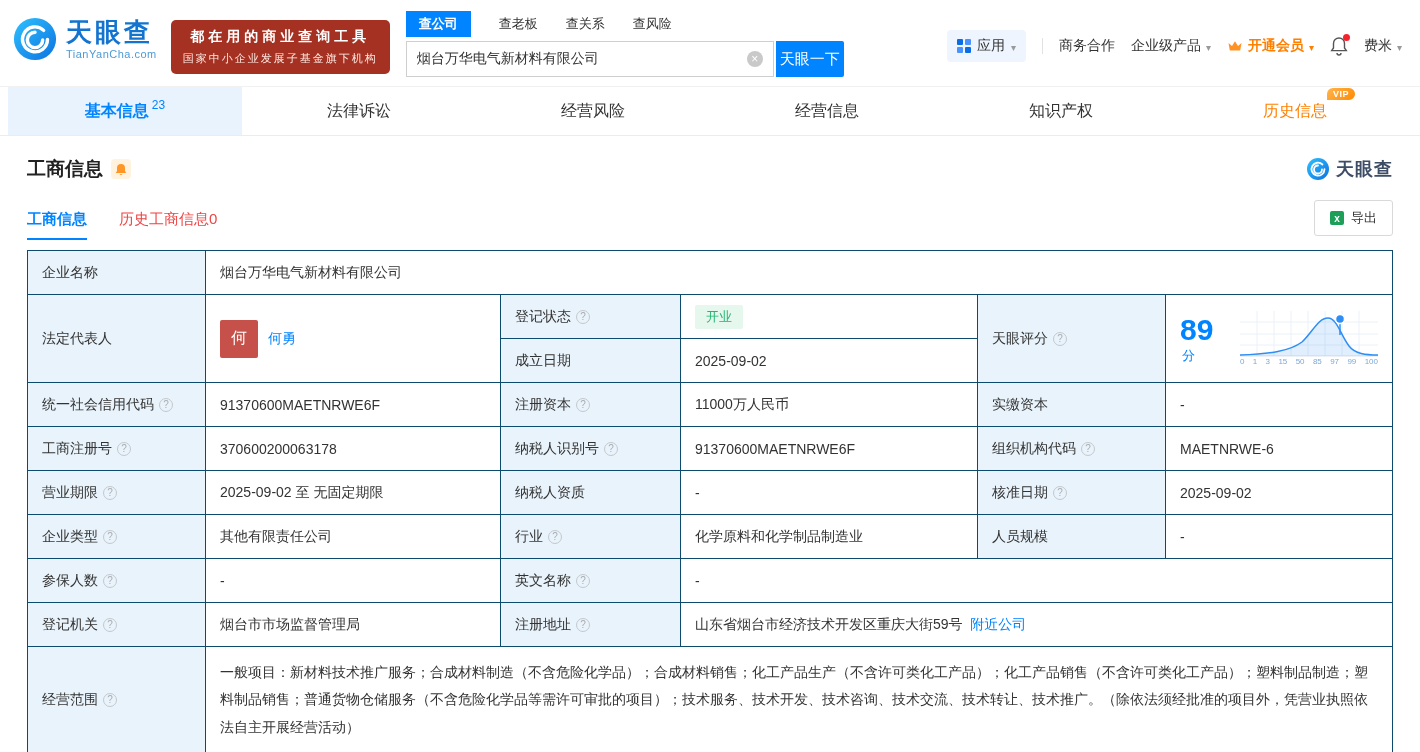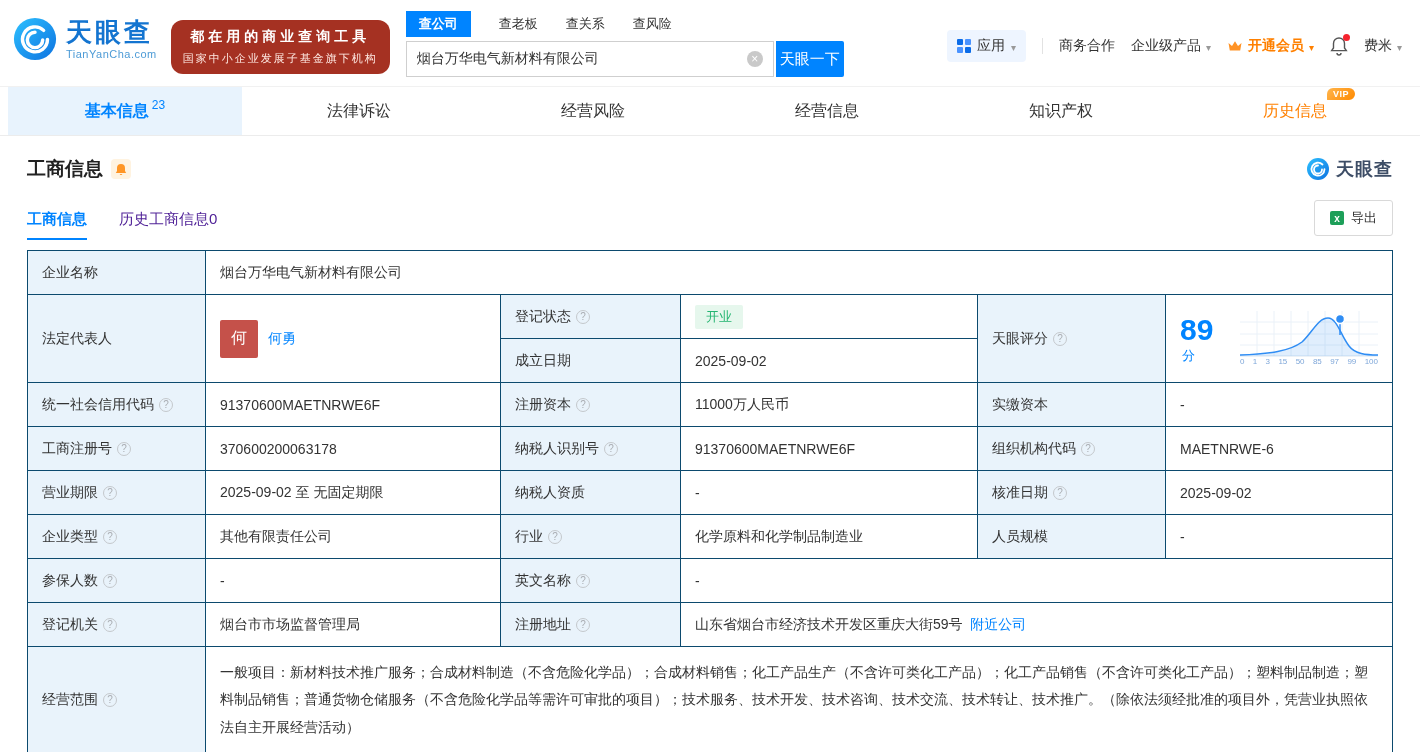--- a/index.html
+++ b/index.html
@@ -6,21 +6,21 @@
   html,body{width:1420px;height:752px;overflow:hidden}
   body{background:#fff;font-family:"Liberation Sans","DejaVu Sans",sans-serif;color:#333}
   a{text-decoration:none}
 
   
   .topbar{display:flex;align-items:flex-start;height:86px;padding:8px 18px 0 12px}
   .logo{display:flex;align-items:center;gap:8px;margin-top:8px;cursor:pointer}
   .logo-txt{display:flex;flex-direction:column;line-height:1}
   .logo-cn{font-size:26px;font-weight:bold;color:#1374d0;letter-spacing:3px}
   .logo-en{font-size:11px;color:#4d9bd6;margin-top:4px;letter-spacing:.5px}
-  .slogan{margin-left:14px;margin-top:12px;background:#a53122;color:#fff;border-radius:12px;padding:8px 12px;text-align:center}
+  .slogan{margin-left:14px;margin-top:12px;background:#a53122;color:#fff;border-radius:5px;padding:8px 12px;text-align:center}
   .slogan-l1{font-size:14px;font-weight:bold;letter-spacing:4px}
   .slogan-l2{font-size:11px;letter-spacing:2px;margin-top:5px;color:#ffe9e2}
   .search-area{margin-left:16px;margin-top:4px}
   .search-tabs{display:flex;align-items:center;gap:28px;font-size:13px;color:#333;height:24px}
   .search-tab{cursor:pointer}
   .search-tab.active{background:#0084ff;color:#fff;padding:4px 13px;font-weight:bold}
   .search-row{display:flex;margin-top:5px}
   .search-box{width:368px;height:36px;border:1px solid #cfcfcf;display:flex;align-items:center;padding:0 10px;background:#fff}
   .search-box input{border:none;outline:none;flex:1;font-size:14px;color:#333;font-family:inherit;background:transparent}
   .clear-btn{width:16px;height:16px;border-radius:50%;background:#c9c9c9;color:#fff;font-size:12px;line-height:16px;text-align:center;cursor:pointer}
@@ -46,21 +46,21 @@
 
   
   .content{padding:0 27px}
   .section-head{display:flex;align-items:center;margin-top:20px}
   .section-title{font-size:19px;font-weight:bold;color:#222}
   .monitor-bell{width:20px;height:20px;background:#fff3e0;border-radius:4px;display:inline-flex;align-items:center;justify-content:center;margin-left:8px;cursor:pointer}
   .watermark{margin-left:auto;display:flex;align-items:center;gap:6px}
   .watermark-text{font-size:18px;font-weight:bold;color:#3d4d66;letter-spacing:1px}
 
   .subtab-row{display:flex;align-items:flex-end;margin-top:18px}
-  .subtab{font-size:15px;color:#4c1d95;margin-right:32px;padding-bottom:9px;cursor:pointer;border-bottom:2px solid transparent}
+  .subtab{font-size:15px;color:#ef4444;margin-right:32px;padding-bottom:9px;cursor:pointer;border-bottom:2px solid transparent}
   .subtab.active{color:#0084ff;border-bottom-color:#0084ff;font-weight:bold}
   .export-btn{margin-left:auto;display:flex;align-items:center;gap:7px;border:1px solid #d9d9d9;border-radius:3px;background:#fff;padding:8px 15px;font-size:13px;color:#333;cursor:pointer;font-family:inherit;margin-bottom:4px}
   .excel-icon{width:14px;height:14px;background:#1d9f59;color:#fff;font-size:10px;font-weight:bold;display:inline-flex;align-items:center;justify-content:center;border-radius:2px}
 
   
   .info-table{width:100%;border-collapse:collapse;table-layout:fixed;margin-top:10px;font-size:14px}
   .info-table td{border:1px solid #0c4a6e;padding:8px 14px;height:44px;vertical-align:middle;word-break:break-all;color:#333}
   .info-table td.lbl{background:#e9f3fb}
   .q{display:inline-block;width:14px;height:14px;border:1px solid #c4c8cc;border-radius:50%;font-size:10px;line-height:12px;text-align:center;color:#a9adb2;margin-left:5px;vertical-align:1px;cursor:pointer}
   .q::before{content:""}

